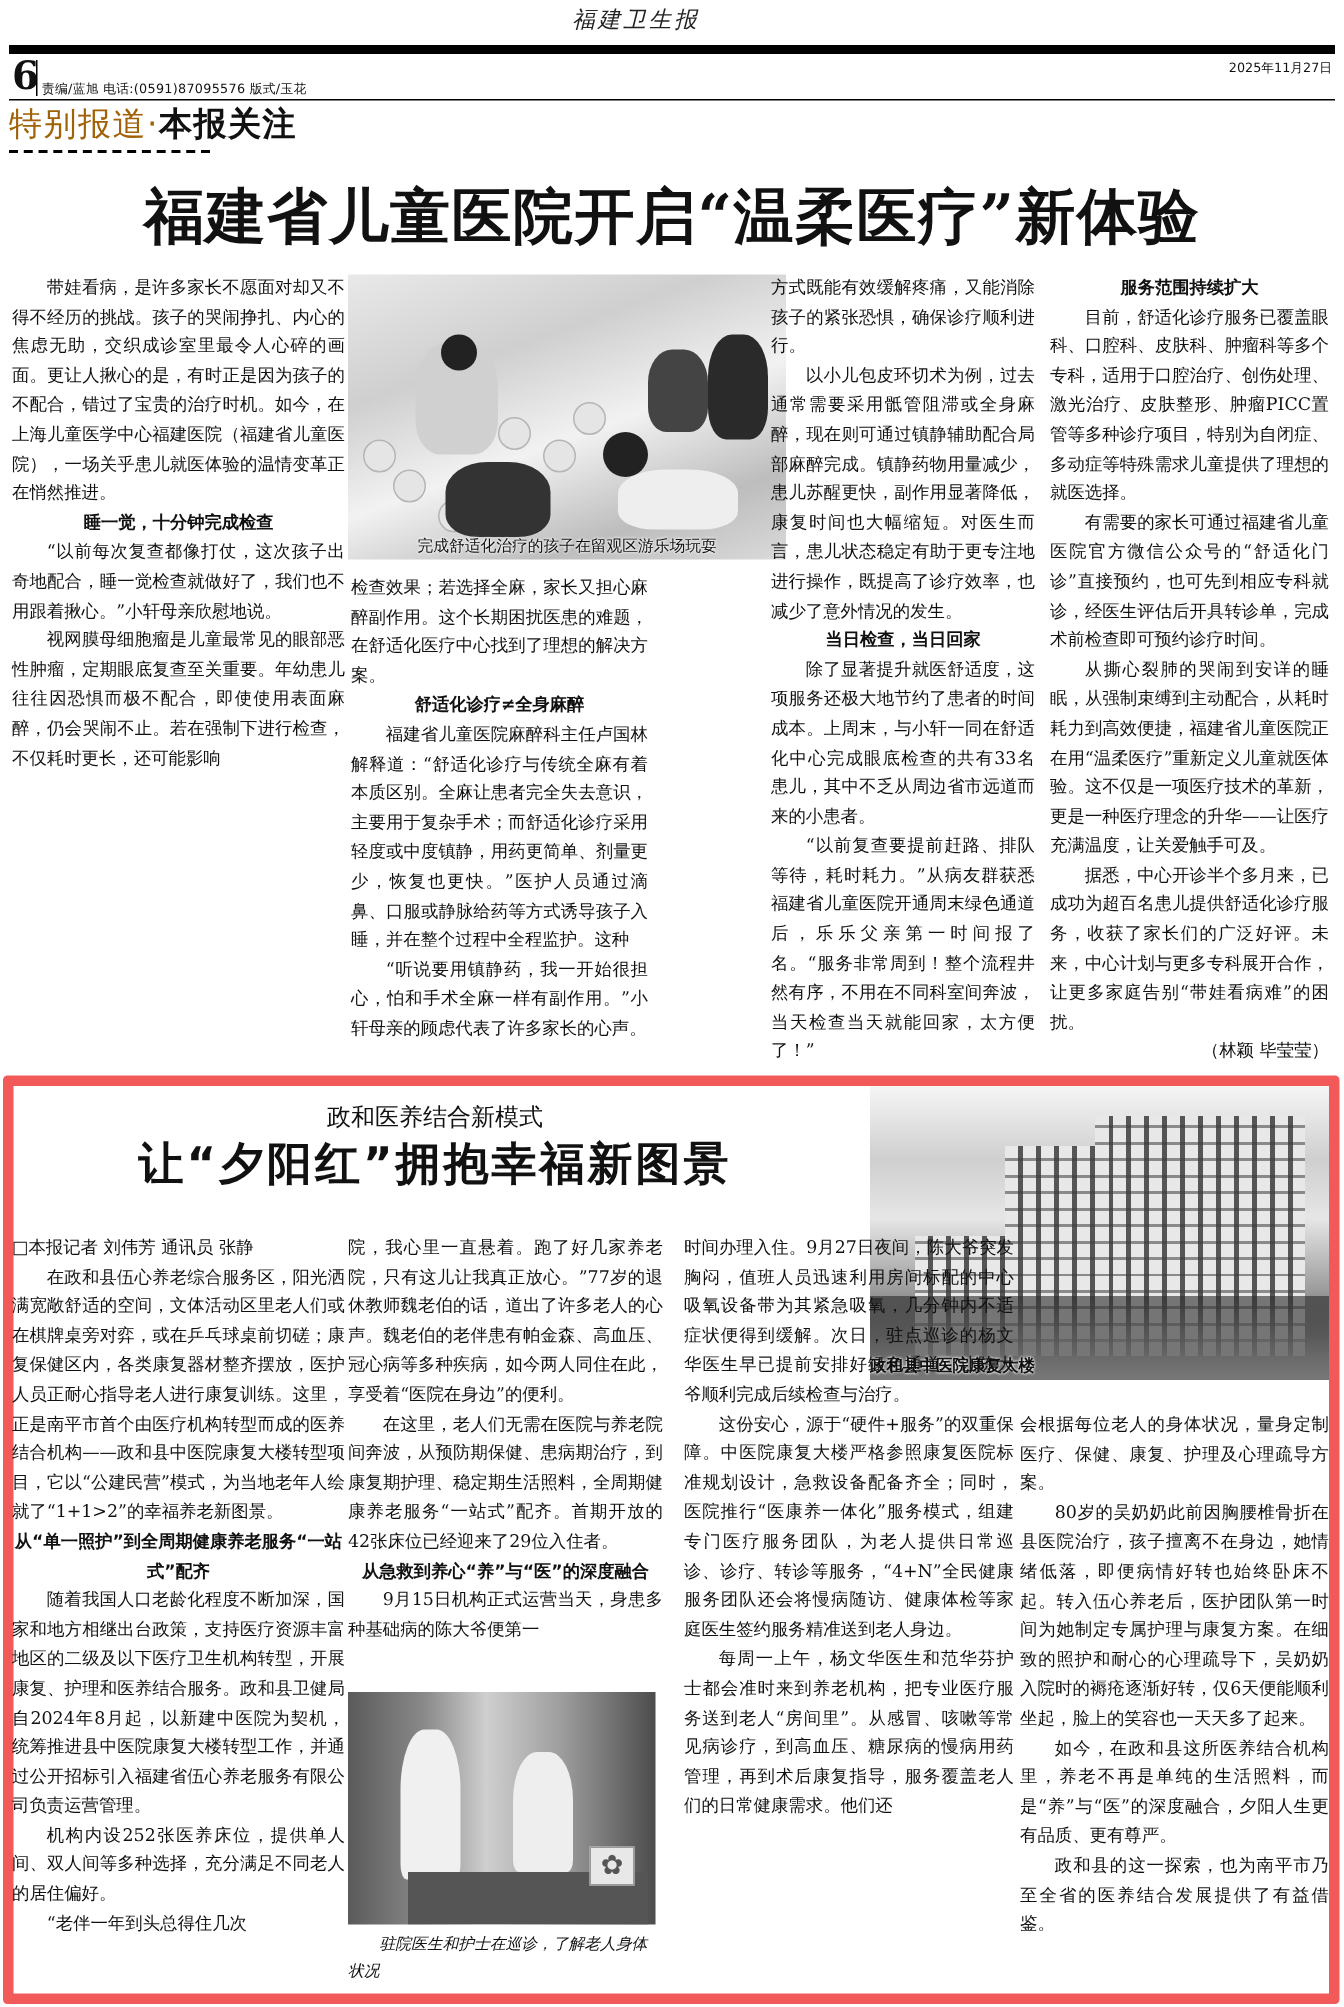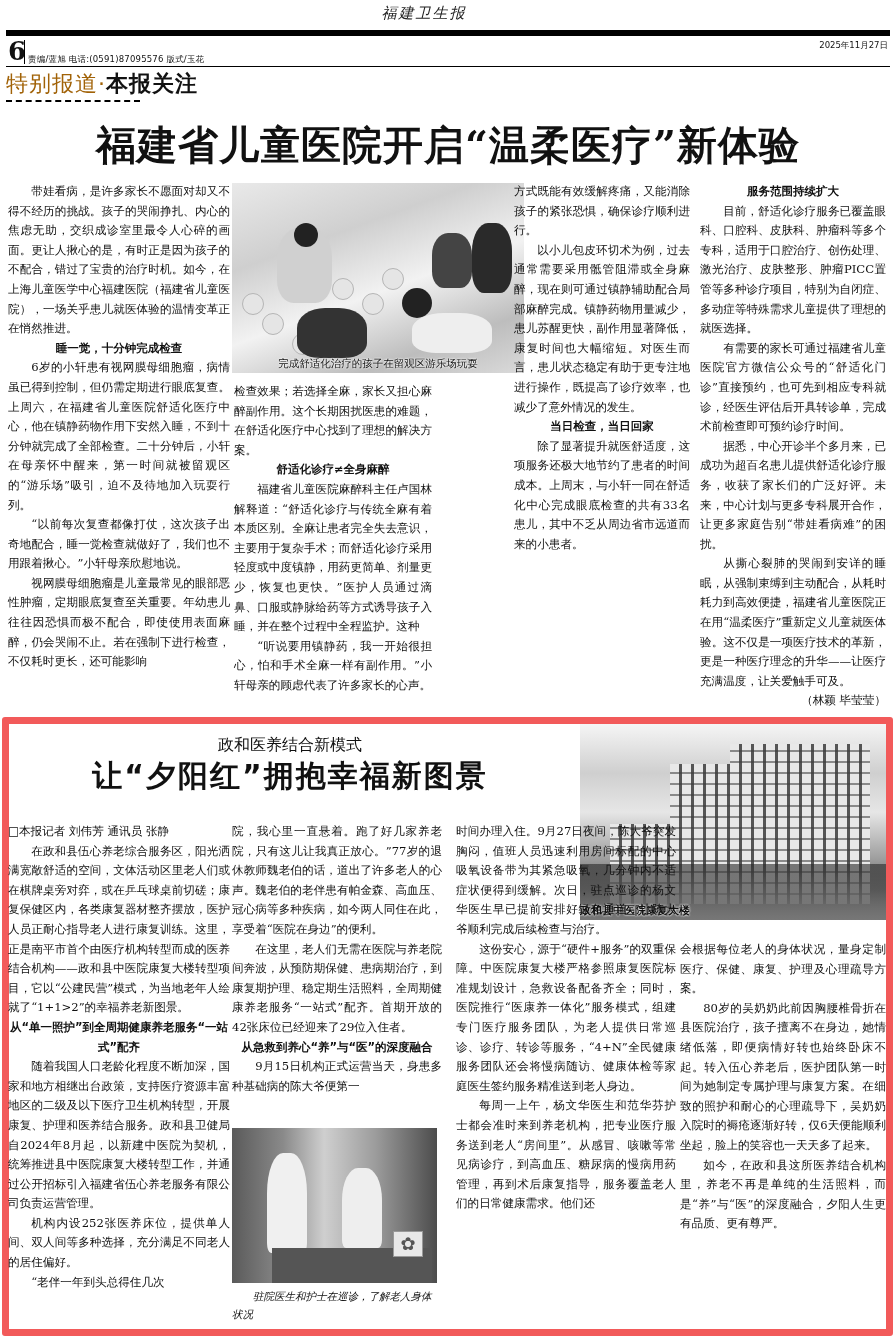--- a/index.html
+++ b/index.html
@@ -67,21 +67,20 @@
 <div class="section-tag">
   <span class="light">特别报道·</span><span class="bold">本报关注</span>
 </div>
 <div class="section-dash"></div>
 
 <h1 class="headline">福建省儿童医院开启“温柔医疗”新体验</h1>
 
 <div class="col" id="a1c1" style="left:8px; top:182px; width:222px;">
     <p>带娃看病，是许多家长不愿面对却又不得不经历的挑战。孩子的哭闹挣扎、内心的焦虑无助，交织成诊室里最令人心碎的画面。更让人揪心的是，有时正是因为孩子的不配合，错过了宝贵的治疗时机。如今，在上海儿童医学中心福建医院（福建省儿童医院），一场关乎患儿就医体验的温情变革正在悄然推进。</p>
     <p class="sub">睡一觉，十分钟完成检查</p>
-    <p>6岁的小轩患有视网膜母细胞瘤，病情虽已得到控制，但仍需定期进行眼底复查。上周六，在福建省儿童医院舒适化医疗中心，他在镇静药物作用下安然入睡，不到十分钟就完成了全部检查。二十分钟后，小轩在母亲怀中醒来，第一时间就被留观区的“游乐场”吸引，迫不及待地加入玩耍行列。</p>
     <p>“以前每次复查都像打仗，这次孩子出奇地配合，睡一觉检查就做好了，我们也不用跟着揪心。”小轩母亲欣慰地说。</p>
     <p>视网膜母细胞瘤是儿童最常见的眼部恶性肿瘤，定期眼底复查至关重要。年幼患儿往往因恐惧而极不配合，即使使用表面麻醉，仍会哭闹不止。若在强制下进行检查，不仅耗时更长，还可能影响</p>
   </div>
 
 <div class="photo photo-kids">
   <div class="ball" style="left:10px;top:110px;width:22px;height:22px"></div>
   <div class="ball" style="left:30px;top:130px;width:22px;height:22px"></div>
   <div class="ball" style="left:60px;top:150px;width:22px;height:22px"></div>
   <div class="ball" style="left:100px;top:95px;width:22px;height:22px"></div>
   <div class="ball" style="left:130px;top:110px;width:22px;height:22px"></div>
@@ -100,27 +99,28 @@
     <p style="text-indent: 0px;">检查效果；若选择全麻，家长又担心麻醉副作用。这个长期困扰医患的难题，在舒适化医疗中心找到了理想的解决方案。</p>
     <p class="sub">舒适化诊疗≠全身麻醉</p>
     <p>福建省儿童医院麻醉科主任卢国林解释道：“舒适化诊疗与传统全麻有着本质区别。全麻让患者完全失去意识，主要用于复杂手术；而舒适化诊疗采用轻度或中度镇静，用药更简单、剂量更少，恢复也更快。”医护人员通过滴鼻、口服或静脉给药等方式诱导孩子入睡，并在整个过程中全程监护。这种</p>
     <p>“听说要用镇静药，我一开始很担心，怕和手术全麻一样有副作用。”小轩母亲的顾虑代表了许多家长的心声。</p>
   </div>
 <div class="col" id="a1c3" style="left:514px; top:182px; width:176px;">
     <p style="text-indent: 0px;">方式既能有效缓解疼痛，又能消除孩子的紧张恐惧，确保诊疗顺利进行。</p>
     <p>以小儿包皮环切术为例，过去通常需要采用骶管阻滞或全身麻醉，现在则可通过镇静辅助配合局部麻醉完成。镇静药物用量减少，患儿苏醒更快，副作用显著降低，康复时间也大幅缩短。对医生而言，患儿状态稳定有助于更专注地进行操作，既提高了诊疗效率，也减少了意外情况的发生。</p>
     <p class="sub">当日检查，当日回家</p>
     <p>除了显著提升就医舒适度，这项服务还极大地节约了患者的时间成本。上周末，与小轩一同在舒适化中心完成眼底检查的共有33名患儿，其中不乏从周边省市远道而来的小患者。</p>
+    <p>“以前复查要提前赶路、排队等待，耗时耗力。”从病友群获悉福建省儿童医院开通周末绿色通道后，乐乐父亲第一时间报了名。“服务非常周到！整个流程井然有序，不用在不同科室间奔波，当天检查当天就能回家，太方便了！”</p>
   </div>
 <div class="col" id="a1c4" style="left:700px; top:182px; width:186px;">
     <p class="sub">服务范围持续扩大</p>
     <p>目前，舒适化诊疗服务已覆盖眼科、口腔科、皮肤科、肿瘤科等多个专科，适用于口腔治疗、创伤处理、激光治疗、皮肤整形、肿瘤PICC置管等多种诊疗项目，特别为自闭症、多动症等特殊需求儿童提供了理想的就医选择。</p>
     <p>有需要的家长可通过福建省儿童医院官方微信公众号的“舒适化门诊”直接预约，也可先到相应专科就诊，经医生评估后开具转诊单，完成术前检查即可预约诊疗时间。</p>
+    <p>从撕心裂肺的哭闹到安详的睡眠，从强制束缚到主动配合，从耗时耗力到高效便捷，福建省儿童医院正在用“温柔医疗”重新定义儿童就医体验。这不仅是一项医疗技术的革新，更是一种医疗理念的升华——让医疗充满温度，让关爱触手可及。</p>
     <p>据悉，中心开诊半个多月来，已成功为超百名患儿提供舒适化诊疗服务，收获了家长们的广泛好评。未来，中心计划与更多专科展开合作，让更多家庭告别“带娃看病难”的困扰。</p>
-    <p>从撕心裂肺的哭闹到安详的睡眠，从强制束缚到主动配合，从耗时耗力到高效便捷，福建省儿童医院正在用“温柔医疗”重新定义儿童就医体验。这不仅是一项医疗技术的革新，更是一种医疗理念的升华——让医疗充满温度，让关爱触手可及。</p>
     <p class="byline">（林颖  毕莹莹）</p>
   </div>
 
 <div class="highlight"></div>
 
 <div class="sub-kicker">政和医养结合新模式</div>
 <h2 class="sub-headline">让“夕阳红”拥抱幸福新图景</h2>
 
 <div class="photo photo-building">
   <div class="bldg" style="left:90px;top:40px;width:120px;height:140px;"></div>
@@ -155,13 +155,14 @@
 
 <div class="col" id="a2c3" style="left:456px; top:822px; width:220px;">
     <p style="text-indent: 0px;">时间办理入住。9月27日夜间，陈大爷突发胸闷，值班人员迅速利用房间标配的中心吸氧设备带为其紧急吸氧，几分钟内不适症状便得到缓解。次日，驻点巡诊的杨文华医生早已提前安排好绿色通道，让陈大爷顺利完成后续检查与治疗。</p>
     <p>这份安心，源于“硬件+服务”的双重保障。中医院康复大楼严格参照康复医院标准规划设计，急救设备配备齐全；同时，医院推行“医康养一体化”服务模式，组建专门医疗服务团队，为老人提供日常巡诊、诊疗、转诊等服务，“4+N”全民健康服务团队还会将慢病随访、健康体检等家庭医生签约服务精准送到老人身边。</p>
     <p>每周一上午，杨文华医生和范华芬护士都会准时来到养老机构，把专业医疗服务送到老人“房间里”。从感冒、咳嗽等常见病诊疗，到高血压、糖尿病的慢病用药管理，再到术后康复指导，服务覆盖老人们的日常健康需求。他们还</p>
   </div>
 <div class="col" id="a2c4" style="left:680px; top:940px; width:206px;">
     <p style="text-indent: 0px;">会根据每位老人的身体状况，量身定制医疗、保健、康复、护理及心理疏导方案。</p>
     <p>80岁的吴奶奶此前因胸腰椎骨折在县医院治疗，孩子擅离不在身边，她情绪低落，即便病情好转也始终卧床不起。转入伍心养老后，医护团队第一时间为她制定专属护理与康复方案。在细致的照护和耐心的心理疏导下，吴奶奶入院时的褥疮逐渐好转，仅6天便能顺利坐起，脸上的笑容也一天天多了起来。</p>
     <p>如今，在政和县这所医养结合机构里，养老不再是单纯的生活照料，而是“养”与“医”的深度融合，夕阳人生更有品质、更有尊严。</p>
+    <p>政和县的这一探索，也为南平市乃至全省的医养结合发展提供了有益借鉴。</p>
   </div>
 
 </body></html>

